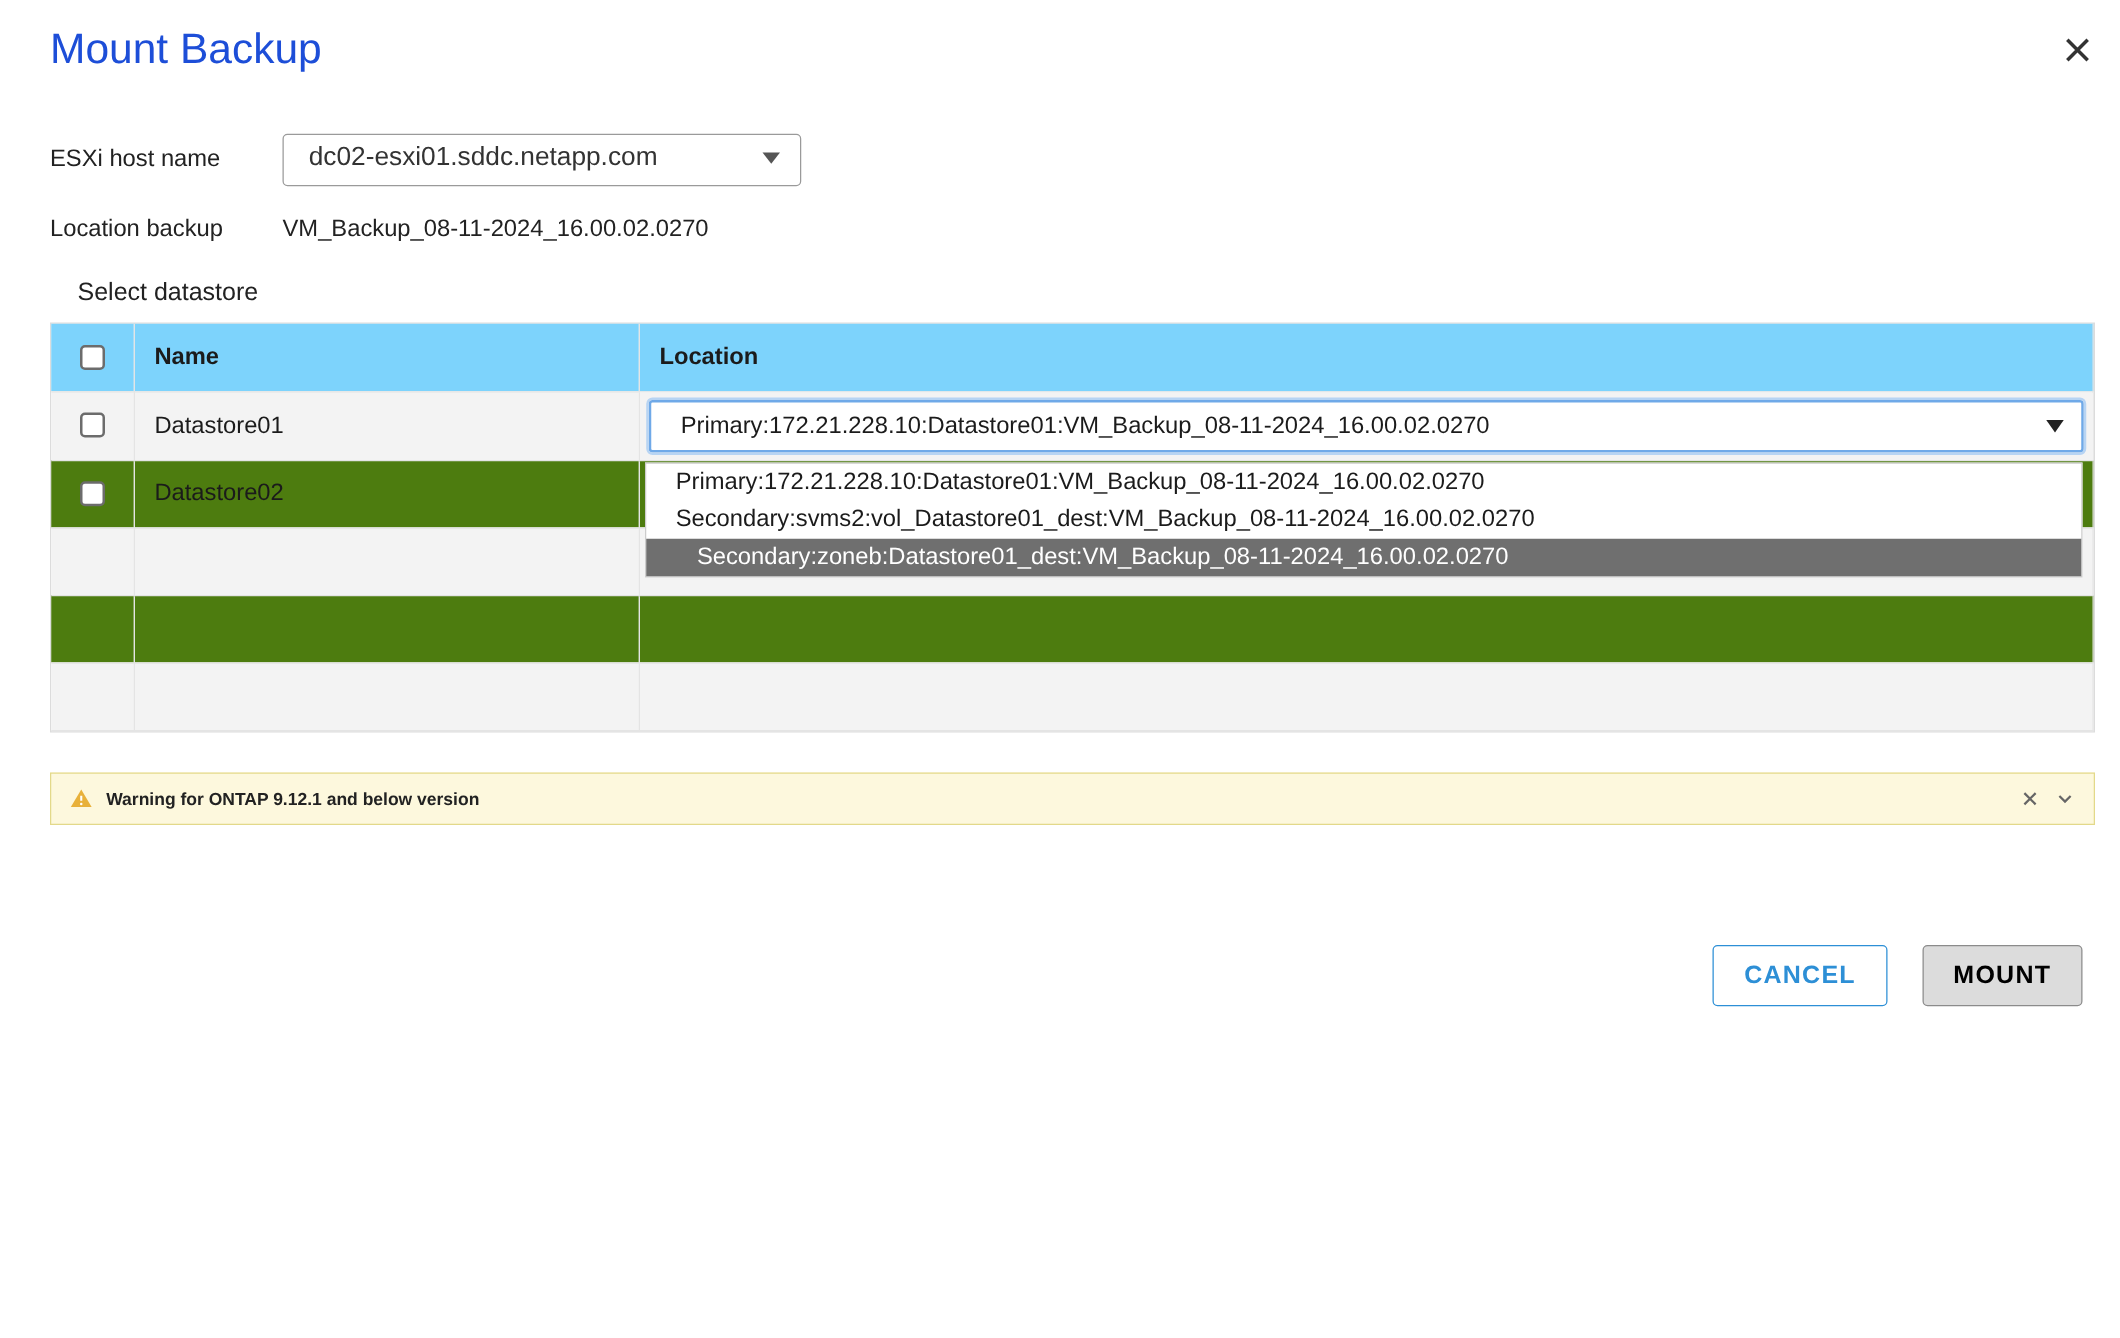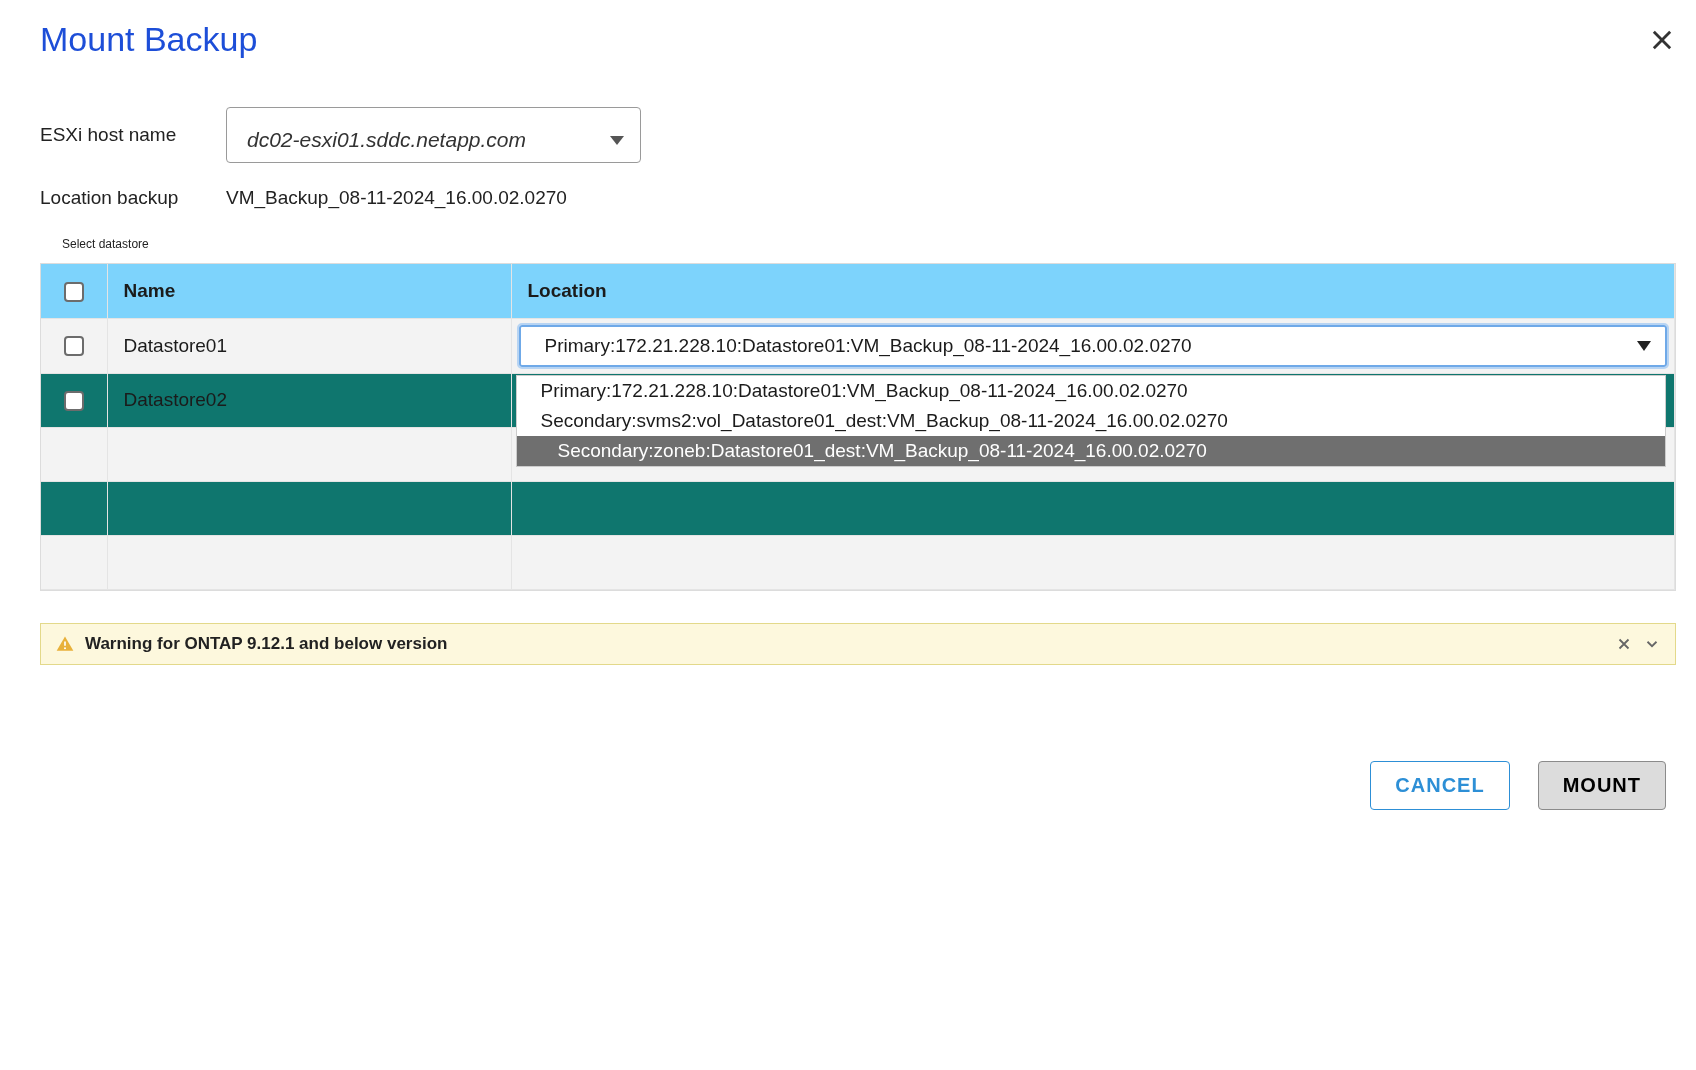--- a/index.html
+++ b/index.html
@@ -40,38 +40,37 @@
     }
     .form-value {
       color: #222;
       font-size: 19px;
     }
     .select-box {
       display: inline-flex;
       align-items: center;
       border: 1px solid #9a9a9a;
       border-radius: 4px;
-      padding: 20px 16px 10px 20px;
+      padding: 6px 16px 10px 20px;
       min-width: 415px;
       justify-content: space-between;
       cursor: pointer;
       background: #fff;
       font-size: 21px;
       color: #333;
-      font-style: italic;
     }
     .chev-down {
       margin-left: 12px;
       border-left: 7px solid transparent;
       border-right: 7px solid transparent;
       border-top: 9px solid #555;
     }
 
     .section-sub {
-      font-size: 12px;
+      font-size: 20px;
       margin: 28px 0 12px 22px;
       color: #222;
     }
 
     .table-wrap {
       border: 1px solid #dcdcdc;
       width: 100%;
       position: relative;
       background: #fff;
     }
@@ -79,21 +78,21 @@
       width: 100%;
       border-collapse: collapse;
       font-size: 19px;
     }
     .th, .td {
       text-align: left;
       padding: 14px 16px;
       border-bottom: 1px solid #e4e4e4;
       border-right: 1px solid #e4e4e4;
       height: 54px;
-      background: #0f766e;
+      background: #4d7c0f;
     }
     .th { font-weight: 700; background: #7dd3fc; }
     .checkbox-col { width: 66px; text-align: center; }
     .name-col { width: 404px; }
     tr.striped .td { background: #f3f3f3; }
 
     input[type="checkbox"] {
       width: 20px; height: 20px; border: 2px solid #6c6c6c;
       border-radius: 4px; appearance: none; cursor: pointer; background:#fff;
       vertical-align: middle;
@@ -149,21 +148,21 @@
       padding-left: 41px;
     }
 
     .warning-bar {
       margin-top: 32px;
       border: 1px solid #e3d98a;
       background: #fdf8dd;
       display: flex;
       align-items: center;
       padding: 10px 14px;
-      font-size: 17px;
+      font-size: 14px;
     }
     .warn-icon {
       color: #c9a227;
       margin-right: 10px;
       width: 20px; height: 20px;
       display: inline-flex;
     }
     .warn-icon svg { width:100%; height:100%; }
     .warn-text { font-weight: 700; flex: 1; color:#222; }
     .warn-close, .warn-exp {

